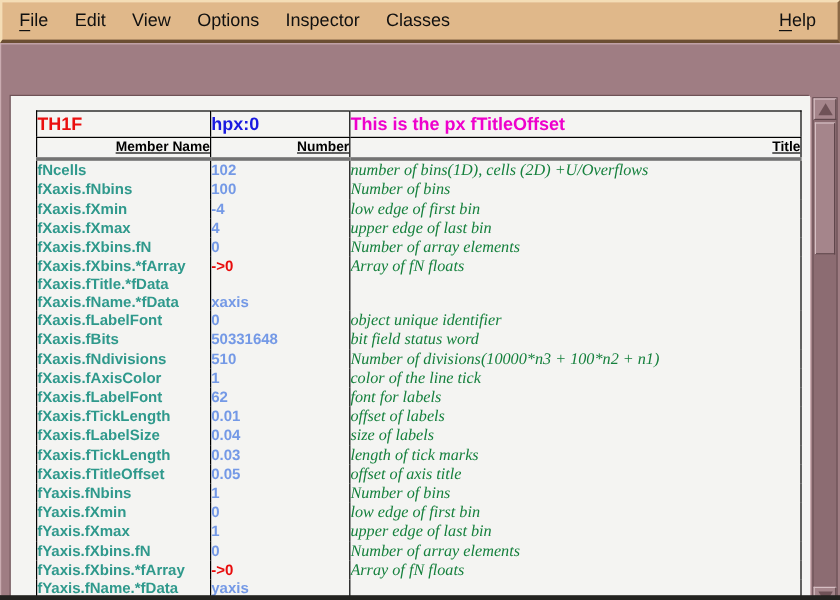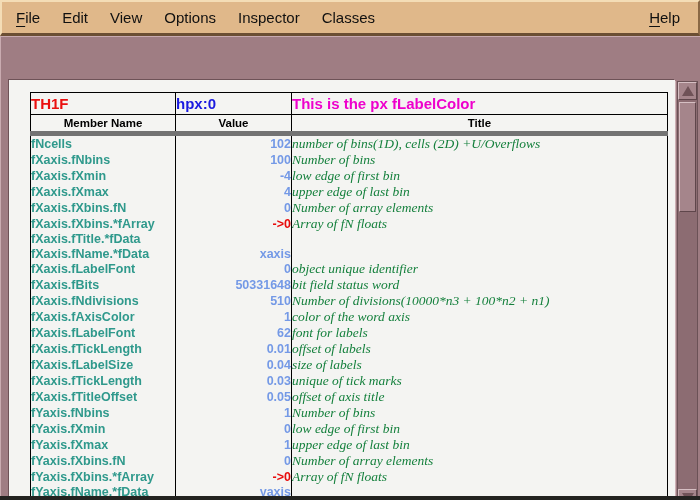--- a/index.html
+++ b/index.html
@@ -43,27 +43,27 @@
     position:absolute;left:21px;top:12px;width:638px;
     border-collapse:collapse;table-layout:fixed;
     background:#f4f4f2;white-space:nowrap;
   }
   table.insp col.c1{width:145px;}
   table.insp col.c2{width:116px;}
   table.insp th,table.insp td{padding:0;overflow:hidden;}
   table.insp{border:1px solid #000;}
   .vline{border-left:1px solid #000;margin-left:24px;}
   tr.obj-row th{border-bottom:1px solid #000;height:21px;font-size:15px;font-weight:bold;text-align:left;vertical-align:middle;}
-  tr.col-row th{border-bottom:5px solid #737373;height:16px;font-size:11.5px;font-weight:bold;text-align:center;color:#000;vertical-align:middle;}
+  tr.col-row th{border-bottom:3px solid #737373;height:16px;font-size:11.5px;font-weight:bold;text-align:right;color:#000;vertical-align:middle;text-decoration:underline;}
   .class-name{color:var(--class-color,#ea0f0f);padding-left:13px;}
   .obj-name{color:var(--objname-color,#1a1ae0);padding-left:10px;}
   .obj-title{color:var(--objtitle-color,#ee00cc);padding-left:6px;}
   tbody td{height:14.5px;vertical-align:middle;}
   td.m-name{color:var(--member-color,#2f998c);font-weight:bold;font-size:12.5px;padding-left:6px;}
-  td.m-value{color:var(--value-color,#7499e6);font-weight:bold;font-size:12.5px;padding-left:5px;text-align:right;}
+  td.m-value{color:var(--value-color,#7499e6);font-weight:bold;font-size:12.5px;padding-left:5px;}
   td.m-value.ptr{color:var(--pointer-color,#e80c0c);}
   td.m-title{color:#15803d;font-style:italic;font-family:"Liberation Serif",serif;font-size:13.5px;padding-left:6px;}
 
   
   .vscroll{
     position:absolute;left:676px;top:44px;width:21px;height:427px;box-sizing:border-box;
     background:var(--sb-track,#8c6c72);
     border:1px solid #6b5156;
     display:flex;flex-direction:column;
   }
@@ -107,25 +107,25 @@
       <table class="insp">
         <colgroup>
             <col class="c1">
             <col class="c2">
             <col class="c3">
           </colgroup>
         <thead>
           <tr class="obj-row">
             <th class="class-name">TH1F</th>
             <th class="obj-name vline">hpx:0</th>
-            <th class="obj-title vline">This is the px fLabelColor</th>
+            <th class="obj-title vline">This is the px fTitleOffset</th>
           </tr>
           <tr class="col-row">
             <th>Member Name</th>
-            <th class="vline">Value</th>
+            <th class="vline">Number</th>
             <th class="vline">Title</th>
           </tr>
         </thead>
         <tbody id="rows">
             <tr>
               <td class="m-name">fNcells</td>
               <td class="m-value vline">102</td>
               <td class="m-title vline">number of bins(1D), cells (2D) +U/Overflows</td>
             </tr>
             <tr>
@@ -174,41 +174,41 @@
               <td class="m-title vline">bit field status word</td>
             </tr>
             <tr>
               <td class="m-name">fXaxis.fNdivisions</td>
               <td class="m-value vline">510</td>
               <td class="m-title vline">Number of divisions(10000*n3 + 100*n2 + n1)</td>
             </tr>
             <tr>
               <td class="m-name">fXaxis.fAxisColor</td>
               <td class="m-value vline">1</td>
-              <td class="m-title vline">color of the word axis</td>
+              <td class="m-title vline">color of the line tick</td>
             </tr>
             <tr>
               <td class="m-name">fXaxis.fLabelFont</td>
               <td class="m-value vline">62</td>
               <td class="m-title vline">font for labels</td>
             </tr>
             <tr>
               <td class="m-name">fXaxis.fTickLength</td>
               <td class="m-value vline">0.01</td>
               <td class="m-title vline">offset of labels</td>
             </tr>
             <tr>
               <td class="m-name">fXaxis.fLabelSize</td>
               <td class="m-value vline">0.04</td>
               <td class="m-title vline">size of labels</td>
             </tr>
             <tr>
               <td class="m-name">fXaxis.fTickLength</td>
               <td class="m-value vline">0.03</td>
-              <td class="m-title vline">unique of tick marks</td>
+              <td class="m-title vline">length of tick marks</td>
             </tr>
             <tr>
               <td class="m-name">fXaxis.fTitleOffset</td>
               <td class="m-value vline">0.05</td>
               <td class="m-title vline">offset of axis title</td>
             </tr>
             <tr>
               <td class="m-name">fYaxis.fNbins</td>
               <td class="m-value vline">1</td>
               <td class="m-title vline">Number of bins</td>

